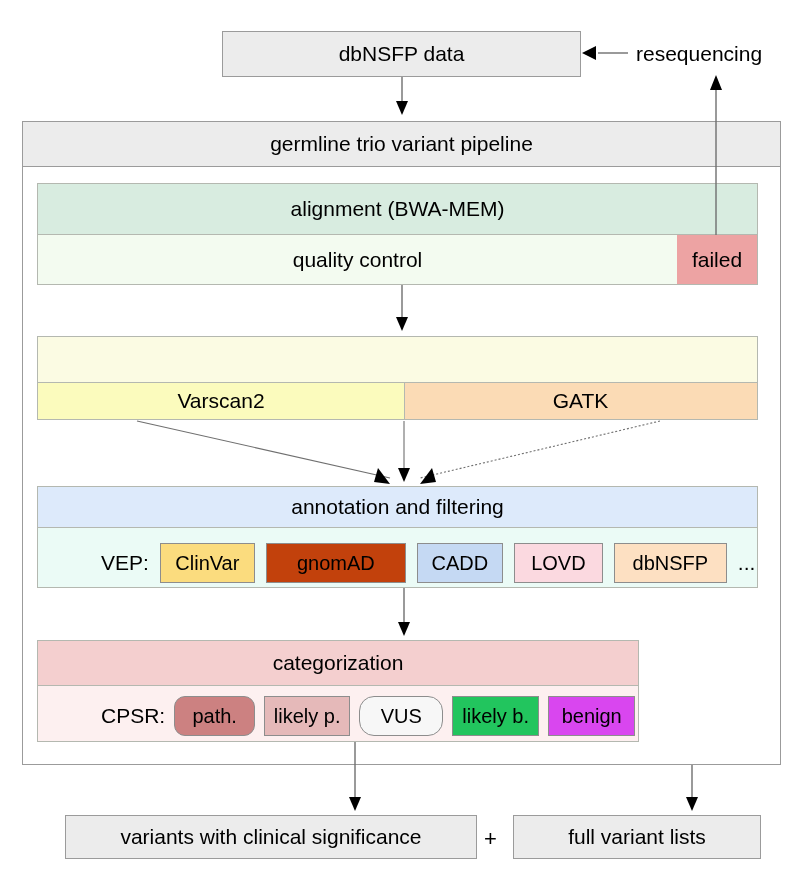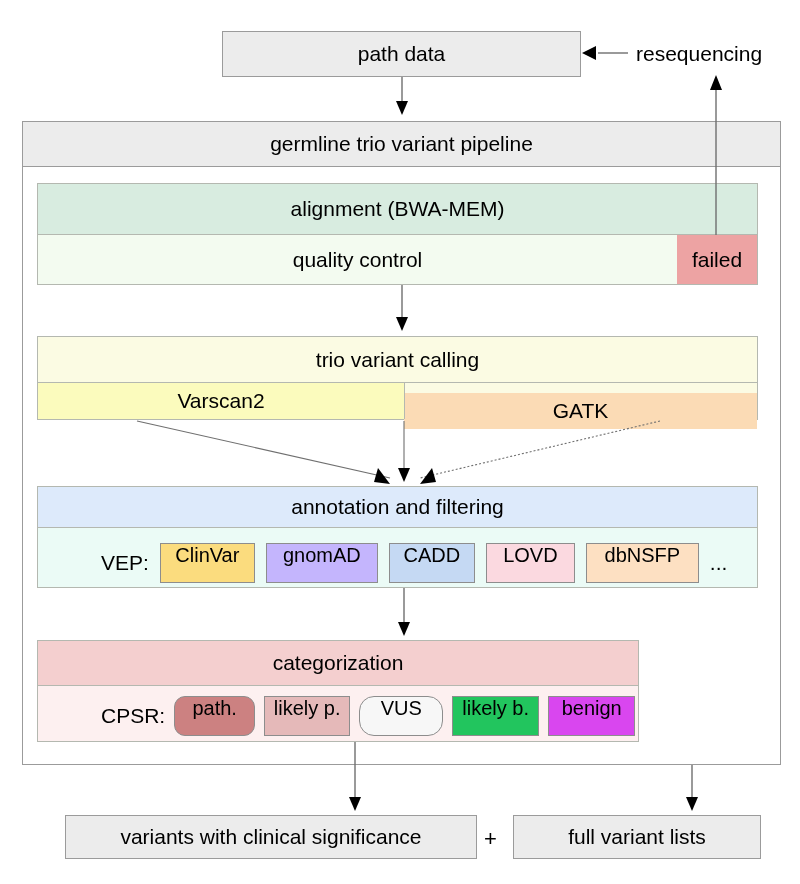--- a/index.html
+++ b/index.html
@@ -70,20 +70,21 @@
     background: #b4b8b0;
   }
   .vdivider {
     position: absolute;
     width: 1px;
     background: #b4b8b0;
   }
   .chip {
     box-sizing: border-box;
     display: flex;
+    align-items: center;
     justify-content: center;
     border: 1px solid #8d8d8d;
     font-size: 20px;
     white-space: nowrap;
   }
   .chip-row {
     position: absolute;
     display: flex;
     align-items: center;
     gap: 11px;
@@ -113,21 +114,21 @@
     font-size: 21px;
     white-space: nowrap;
   }
 </style>
 </head>
 <body>
 
 <div id="canvas">
 
   <div class="box grey-box" style="left:222px; top:31px; width:359px; height:46px;">
-    <span>path data</span>
+    <span>dbNSFP data</span>
   </div>
 
   <div class="free-label" style="left:636px; top:42px;">resequencing</div>
 
   <div class="outer-pipeline" style="left:22px; top:121px; width:759px; height:644px;"></div>
 
   <div class="box hdr-grey" style="left:22px; top:121px; width:759px; height:46px;">
     <span>germline trio variant pipeline</span>
   </div>
 
@@ -140,46 +141,43 @@
 
   <div class="stack-bottom" style="left:38px; top:235px; width:639px; height:49px; justify-content:center;">
     <span>quality control</span>
   </div>
   <div class="stack-top" style="left:677px; top:235px; width:80px; height:49px; background:#eda3a3;">
     <span>failed</span>
   </div>
 
   <div class="stack" style="left:37px; top:336px; width:721px; height:84px; background:#fbfbe3;"></div>
 
-  <div class="stack-top" style="left:38px; top:337px; width:719px; height:45px; background:#fbfbe3;">
-    <span>trio variant calling</span>
-  </div>
   <div class="divider" style="left:37px; top:382px; width:721px;"></div>
 
   <div class="stack-top" style="left:38px; top:383px; width:366px; height:36px; background:#fbfbbd;">
     <span>Varscan2</span>
   </div>
-  <div class="stack-top" style="left:404px; top:383px; width:353px; height:36px; background:#fbdbb5;margin-top:10px;">
+  <div class="stack-top" style="left:404px; top:383px; width:353px; height:36px; background:#fbdbb5;">
     <span>GATK</span>
   </div>
   <div class="vdivider" style="left:404px; top:383px; height:36px;"></div>
 
   <div class="stack" style="left:37px; top:486px; width:721px; height:102px; background:#ebfbf6;"></div>
 
   <div class="stack-top" style="left:38px; top:487px; width:719px; height:40px; background:#ddeafb;">
     <span>annotation and filtering</span>
   </div>
   <div class="divider" style="left:37px; top:527px; width:721px;"></div>
 
   <div class="chip-row" style="left:60px; top:540px; height:46px;">
     <span class="row-label">VEP:</span>
     <div class="chip" style="width:95px; height:40px; background:#fbdc7e;">
       <span>ClinVar</span>
     </div>
-    <div class="chip" style="width:112px; height:40px; background:#c4b5fd;">
+    <div class="chip" style="width:140px; height:40px; background:#c2410c;">
       <span>gnomAD</span>
     </div>
     <div class="chip" style="width:86px; height:40px; background:#c5d9f3;">
       <span>CADD</span>
     </div>
     <div class="chip" style="width:89px; height:40px; background:#fbd9e0;">
       <span>LOVD</span>
     </div>
     <div class="chip" style="width:113px; height:40px; background:#fde0c2;">
       <span>dbNSFP</span>

